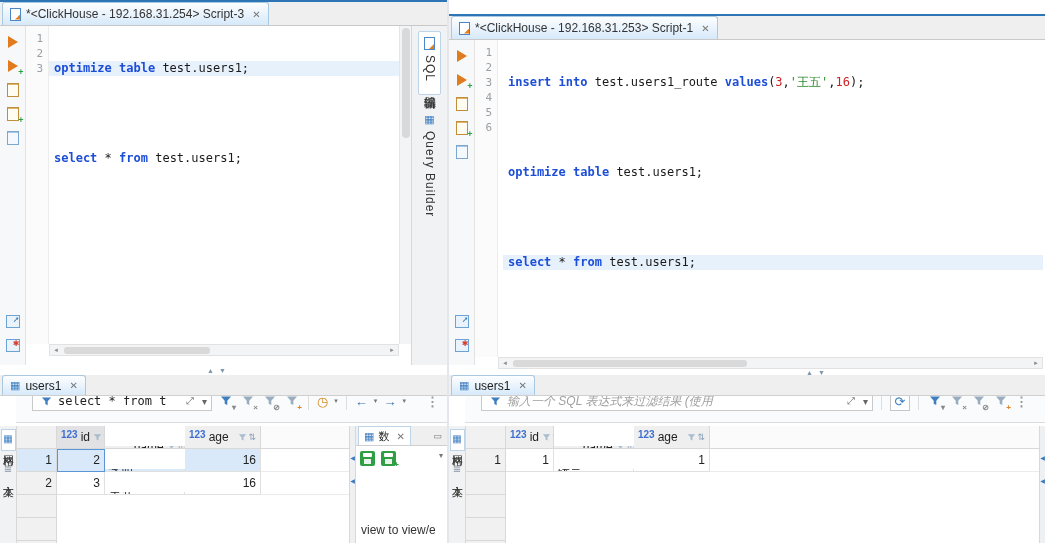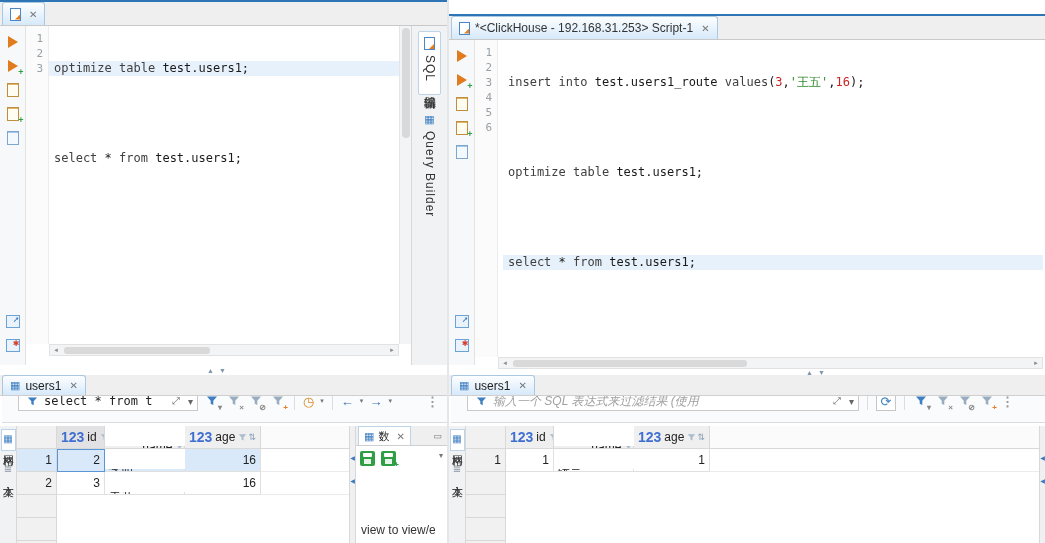--- a/index.html
+++ b/index.html
@@ -37,21 +37,21 @@
   .ico-panel.err::after { content:"✱"; color:#d23f31; }
 
   .gutter { position:absolute; left:26px; width:23px; background:#fbfbfb; border-right:1px solid #ececec; font:11px "DejaVu Sans Mono",monospace; color:#9aa0a6; text-align:right; padding:5px 5px 0 0; line-height:15px; }
   #paneL .gutter { top:26px; height:318px; }
   #paneR .gutter { top:40px; height:317px; }
   .code { position:absolute; font:12px "DejaVu Sans Mono",monospace; line-height:15px; padding-top:5px; color:#1a1a1a; white-space:pre; overflow:hidden; }
   #paneL .code { left:49px; top:26px; right:48px; height:318px; }
   #paneR .code { left:54px; top:40px; right:2px; height:317px; }
   .cline { height:15px; padding-left:5px; }
   .cur { background:#e7f1fc; }
-  .kw { color:#404040; font-weight:normal; }
+  .kw { color:#1d4ed8; font-weight:bold; }
   .numlit { color:#cc2222; }
   .str { color:#2e8b2e; }
 
   .vscroll { position:absolute; right:36px; top:26px; height:318px; width:12px; background:#f3f4f5; border-left:1px solid #e5e5e5; }
   .vthumb { position:absolute; top:2px; left:2px; width:8px; height:110px; background:#d9d9d9; border-radius:4px; }
 
   .sidestrip { position:absolute; right:0; top:26px; width:36px; height:339px; background:#f1f2f3; border-left:1px solid #d8d8d8; display:flex; flex-direction:column; align-items:center; padding-top:5px; gap:12px; }
   .vtab { display:flex; flex-direction:column; align-items:center; gap:5px; padding:5px 2px; border:1px solid transparent; border-radius:2px; }
   .vtab.sel { background:#fff; border-color:#bcd3e8; }
   .vlabel { writing-mode:vertical-rl; font-size:12px; color:#333; letter-spacing:1px; }
@@ -65,21 +65,21 @@
   .hthumb { position:absolute; left:2px; top:2px; height:7px; width:45%; background:#d9d9d9; border-radius:3px; }
 
   .sash { position:absolute; left:0; right:0; display:flex; gap:5px; color:#7f97ad; font-size:7px; align-items:center; }
   #paneL .sash { top:365px; height:10px; padding-left:207px; }
   #paneR .sash { top:369px; height:6px; padding-left:357px; }
 
   .rtabs { position:absolute; left:0; right:0; top:375px; height:21px; background:#efefef; border-bottom:1px solid #cfcfcf; display:flex; align-items:flex-end; padding-left:2px; }
   .rtab { display:flex; align-items:center; gap:5px; height:20px; padding:0 7px; background:linear-gradient(#fdfeff,#d6e9fa); border:1px solid #a9c8e2; border-bottom:none; border-radius:3px 3px 0 0; }
   .gridico { color:#3f7fc1; font-size:11px; }
 
-  .rtoolbar { position:absolute; left:2px; right:0; top:396px; height:27px; background:#fafbfc; border-bottom:1px solid #dcdcdc; display:flex; align-items:center; padding:0 4px 16px 16px; gap:6px; overflow:hidden; }
+  .rtoolbar { position:absolute; left:16px; right:0; top:396px; height:27px; background:#fafbfc; border-bottom:1px solid #dcdcdc; display:flex; align-items:center; padding:0 4px 16px 16px; gap:6px; overflow:hidden; }
   .ffield { display:flex; align-items:center; gap:4px; height:20px; background:#fff; border:1px solid #c9c9c9; padding:0 2px 0 5px; flex:0 0 auto; }
   #paneL .ffield { width:180px; }
   #paneR .ffield { width:392px; }
   .ftext { font:12px "DejaVu Sans Mono",monospace; white-space:nowrap; overflow:hidden; color:#222; }
   #paneR .ftext { color:#1d7a1d; }
   .fhint { font-style:italic; color:#a0a0a0; white-space:nowrap; overflow:hidden; flex:1; }
   .fbtn { color:#666; font-size:10px; padding:0 2px; flex:0 0 auto; }
   .sep { width:1px; height:18px; background:#ddd; margin:0 2px; flex:0 0 auto; }
   .tbbtn { width:20px; height:20px; border:1px solid #c6c6c6; background:#fff; display:flex; align-items:center; justify-content:center; color:#3f7fc1; font-size:13px; flex:0 0 auto; }
   .funnel { position:relative; width:16px; height:16px; display:flex; align-items:center; justify-content:center; flex:0 0 auto; }
@@ -104,21 +104,21 @@
   .tr { display:flex; height:23px; }
   .th,.td { border-right:1px solid #e0e0e0; border-bottom:1px solid #e0e0e0; display:flex; align-items:center; padding:0 4px; overflow:hidden; }
   .th { background:#efeff0; border-color:#d8d8d8; gap:3px; }
   .th.colsel { background:#e2e2e4; }
   .rowhead { width:40px; background:#f1f1f2; border-color:#d8d8d8; justify-content:flex-end; }
   .c-id { width:48px; } .c-name { width:80px;margin-top:20px; } .c-age { width:76px; }
   .fillh { flex:1; background:#fbfbfb; border-bottom:1px solid #d8d8d8; }
   .filld { flex:1; border-bottom:1px solid #ececec; }
   .fille { flex:1; }
   .tnum { justify-content:flex-end; }
-  .ctype { font-size:14px; color:#3f6fd0; font-weight:bold; align-self:flex-start; margin-top:3px; }
+  .ctype { font-size:10px; color:#3f6fd0; font-weight:bold; align-self:flex-start; margin-top:3px; }
   .ctype.abc { color:#c0504d; }
   .hicons { margin-left:auto; display:flex; align-items:center; gap:1px; color:#8aa0b8; font-size:9px; }
   .selrow .td { background:#d9e9fa; }
   .selcell { outline:1px solid #5a95d5; outline-offset:-1px; }
 
   .cdiv { position:absolute; left:349px; width:7px; top:426px; bottom:0; background:#eef0f2; border-left:1px solid #d8d8d8; border-right:1px solid #d8d8d8; display:flex; flex-direction:column; align-items:center; padding-top:28px; gap:16px; color:#3b78bd; font-size:6px; }
   .vpanel { position:absolute; left:356px; right:0; top:426px; bottom:0; background:#fff; }
   .vp-tabs { height:20px; background:#efefef; border-bottom:1px solid #cfcfcf; display:flex; align-items:flex-end; padding:0 2px; }
   .vp-tab { display:flex; align-items:center; gap:4px; height:19px; padding:0 5px; background:#fff; border:1px solid #bcd3e8; border-bottom:none; font-size:11px; }
   .vp-right { margin-left:auto; color:#777; font-size:9px; display:flex; gap:4px; padding:0 3px 4px 0; }
@@ -134,20 +134,21 @@
 </style>
 </head>
 <body>
 
 <div class="pane" id="paneL">
   <div class="blue-line"></div>
 
   <div class="tabstrip">
     <div class="etab">
       <span class="sqlfile-ico"></span>
+      <span>*&lt;ClickHouse - 192.168.31.254&gt; Script-3</span>
       <span class="closex">✕</span>
     </div>
   </div>
 
   <div class="etoolbar">
     <div class="iwrap">
         <span class="ico-run"></span>
       </div>
     <div class="iwrap">
         <span class="ico-run"></span>

